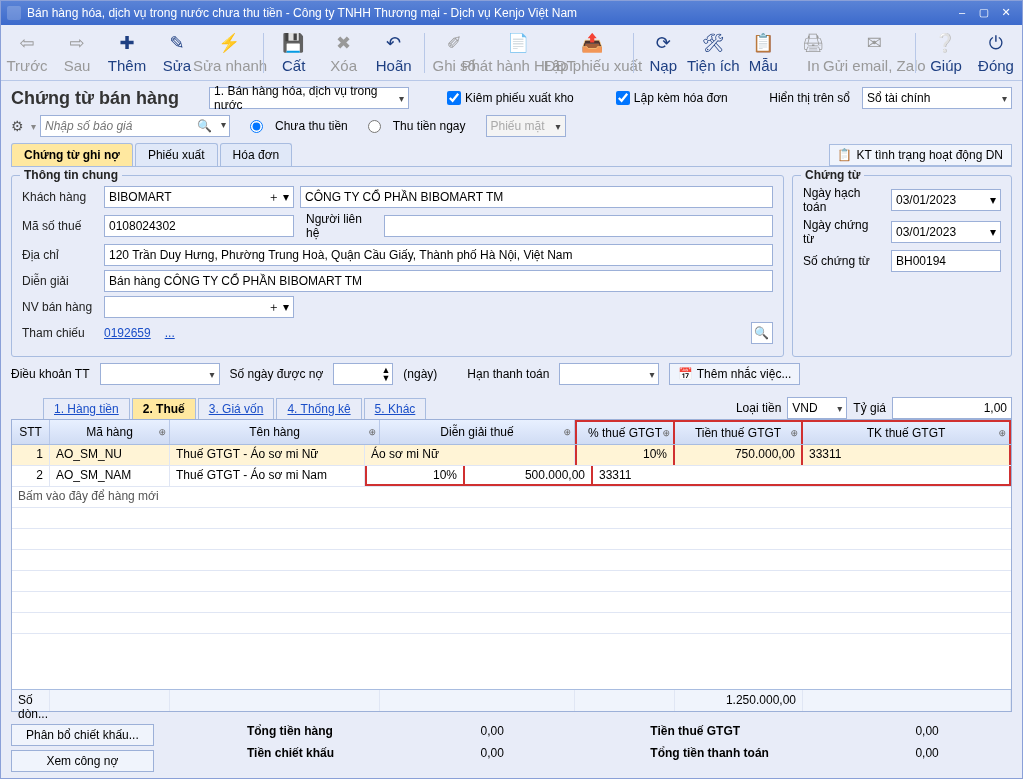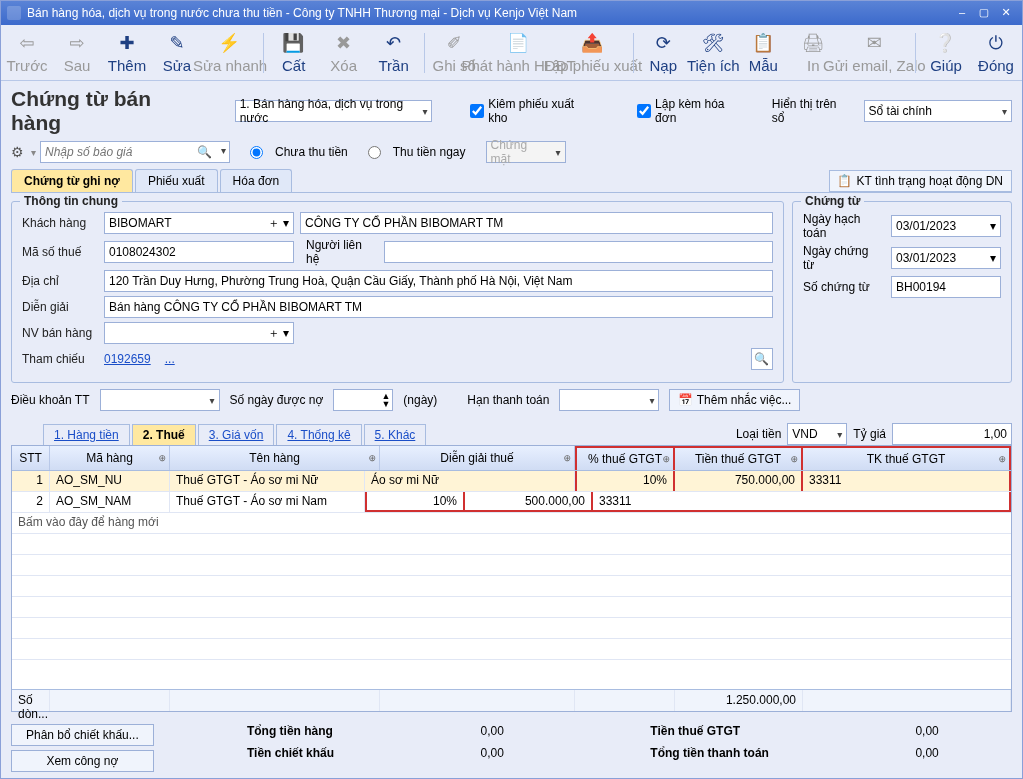--- a/index.html
+++ b/index.html
@@ -10,21 +10,21 @@
 .titlebar-spacer { flex: 1; }
 .titlebar-btn { width: 20px; height: 16px; margin-left: 2px; color: #fff; text-align: center; line-height: 14px; cursor: pointer; font-size: 11px; }
 .toolbar { height: 56px; background: #e8ecf8; border-bottom: 1px solid #b8c8e8; display: flex; align-items: center; padding: 0 4px; gap: 6px; }
 .tb-btn { display: flex; flex-direction: column; align-items: center; justify-content: center; min-width: 44px; height: 52px; cursor: pointer; border-radius: 3px; padding: 2px 4px; color: #1e3f82; }
 .tb-btn.disabled { color: #999; }
 .tb-btn .ico { font-size: 18px; height: 24px; display: flex; align-items: center; }
 .tb-btn .lbl { font-size: 15px; margin-top: 2px; white-space: nowrap; }
 .tb-sep { width: 1px; height: 40px; background: #b8c8e8; margin: 0 2px; }
 .page-body { flex: 1; overflow: auto; padding: 6px 10px; display: flex; flex-direction: column; }
 .page-header-row { display: flex; align-items: center; gap: 12px; margin-bottom: 6px; }
-.page-title { font-size: 21px; font-weight: bold; color: #333; }
+.page-title { font-size: 18px; font-weight: bold; color: #333; }
 .select-box { height: 22px; border: 1px solid #9cb0d8; background: #fff; padding: 0 18px 0 4px; position: relative; display: flex; align-items: center; cursor: pointer; }
 .select-box::after { content: "▾"; position: absolute; right: 4px; color: #444; font-size: 10px; }
 .checkbox-wrap { display: flex; align-items: center; gap: 4px; }
 .checkbox-wrap input { width: 14px; height: 14px; }
 .radio-wrap { display: flex; align-items: center; gap: 12px; }
 .radio-wrap input { width: 13px; height: 13px; }
 .row2 { display: flex; align-items: center; gap: 20px; margin-bottom: 6px; }
 .gear-icon { width: 16px; height: 16px; color: #555; font-size: 14px; cursor: pointer; }
 .search-input-wrap { position: relative; width: 190px; }
 .search-input-wrap input { width: 100%; height: 22px; border: 1px solid #9cb0d8; padding: 0 22px 0 4px; font-style: italic; color: #666; }
@@ -117,21 +117,21 @@
       <div class="tb-btn">
         <div class="ico">💾</div>
         <div class="lbl">Cất</div>
       </div>
       <div class="tb-btn disabled">
         <div class="ico">✖</div>
         <div class="lbl">Xóa</div>
       </div>
       <div class="tb-btn">
         <div class="ico">↶</div>
-        <div class="lbl">Trần</div>
+        <div class="lbl">Hoãn</div>
       </div>
       <div class="tb-sep"></div>
       <div class="tb-btn disabled">
         <div class="ico">✐</div>
         <div class="lbl">Ghi sổ</div>
       </div>
       <div class="tb-btn disabled">
         <div class="ico">📄</div>
         <div class="lbl">Phát hành HĐĐT</div>
       </div>
@@ -207,21 +207,21 @@
       </div>
       <label class="radio-wrap">
           <input type="radio" name="pay" checked="" style="">
           <span>Chưa thu tiền</span>
         </label>
       <label class="radio-wrap">
           <input type="radio" name="pay" style="">
           <span>Thu tiền ngay</span>
         </label>
       <div class="select-box" style="width:80px;color:#aaa;background:#f4f4f4">
-          <span>Chứng mặt</span>
+          <span>Phiếu mặt</span>
         </div>
     </div>
 
     <div class="tabs-row">
       <div class="tab active"><span>Chứng từ ghi nợ</span></div>
       <div class="tab"><span>Phiếu xuất</span></div>
       <div class="tab"><span>Hóa đơn</span></div>
       <div class="flex-sp"></div>
       <div class="kt-btn">
           <span style="color:#c88;">📋</span>

